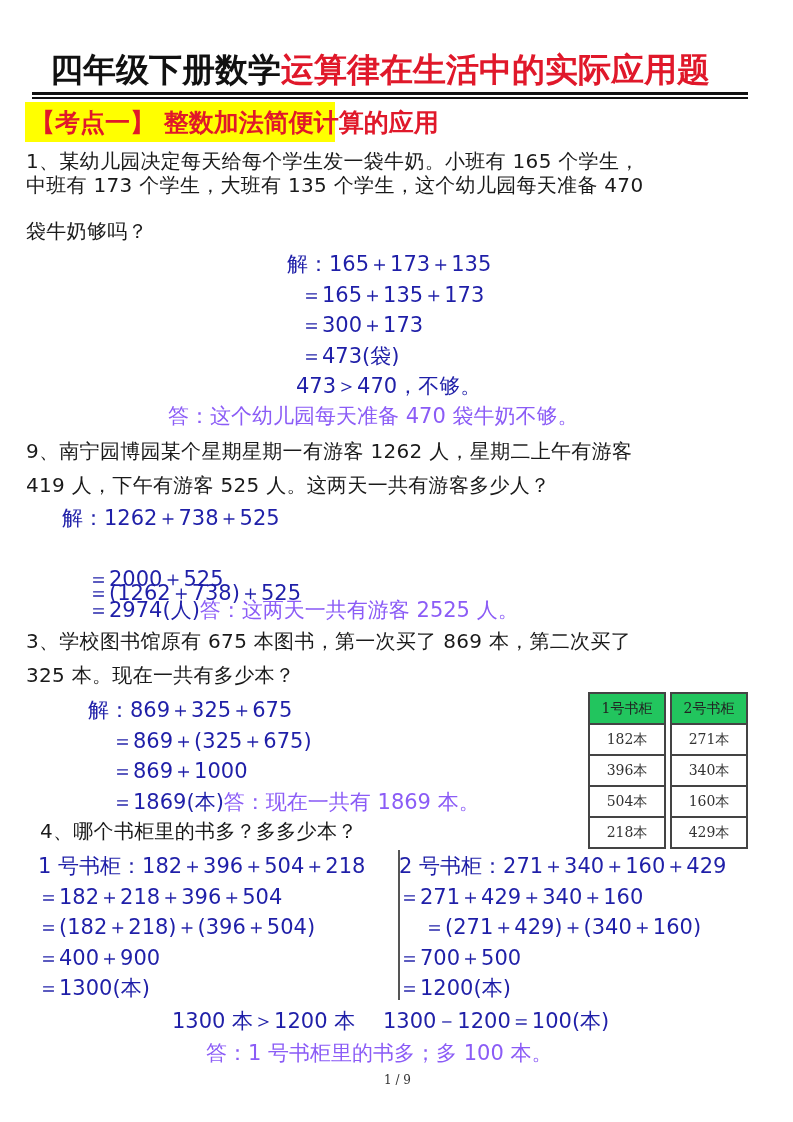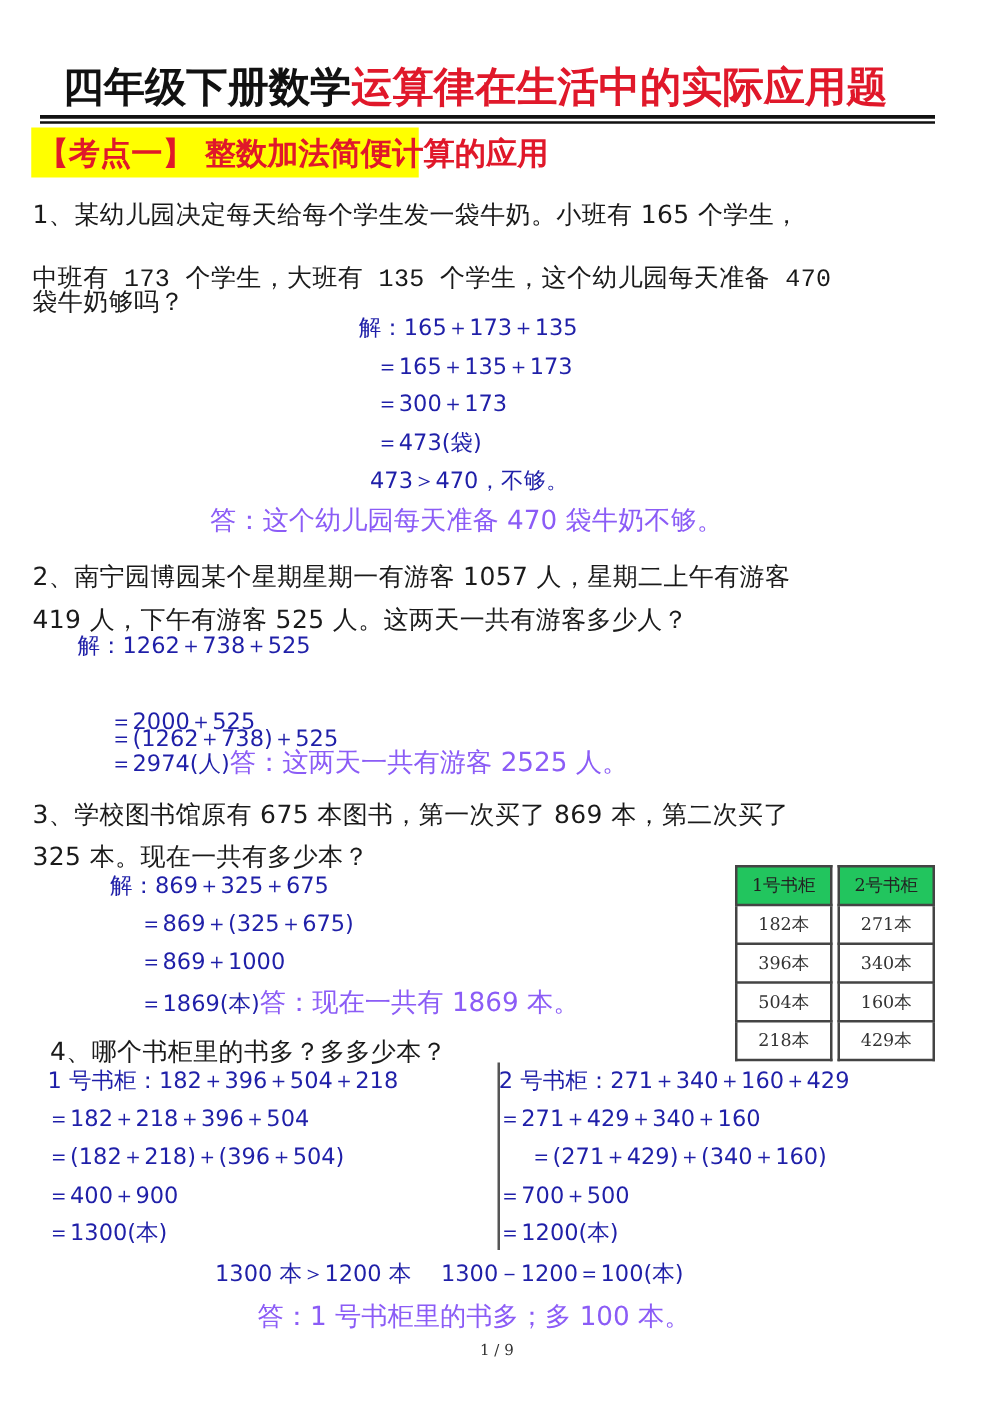--- a/index.html
+++ b/index.html
@@ -6,53 +6,53 @@
   body { width: 793px; height: 1122px; position: relative; overflow: hidden;
          font-family: "DejaVu Sans", "Liberation Sans", sans-serif; color: #1a1a1a; }
   .abs { position: absolute; white-space: nowrap; }
   .title { left: 50px; top: 48px; font-size: 33px; font-weight: bold; letter-spacing: 0px; }
   .title .black { color: #111111; }
   .title .red { color: #e0182a; }
   .rule1 { left: 32px; top: 92px; width: 716px; height: 3px; background: #111; }
   .rule2 { left: 32px; top: 97px; width: 716px; height: 2px; background: #111; }
   .kaodian { left: 25px; top: 102px; height: 40px; width: 310px; background: #ffff00; }
   .kaodian-text { left: 30px; top: 106px; font-size: 25px; font-weight: bold; color: #e0182a; }
-  .q { left: 26px; font-size: 20px; color: #1a1a1a; letter-spacing: 0.3px; margin-top: 10px; }
-  .sol { font-size: 18px; color: #1f1fa8; }
+  .q { left: 26px; font-size: 20px; color: #1a1a1a; letter-spacing: 0.3px; }
+  .sol { font-size: 21px; color: #1f1fa8; }
   .ans { font-size: 21px; color: #8b5cf6; }
   table.shelf { position: absolute; border-collapse: collapse; font-family: "DejaVu Serif", "Liberation Serif", serif; font-size: 14px; }
   table.shelf td, table.shelf th { border: 2px solid #444; width: 72px; height: 27px; text-align: center; color: #333; }
   table.shelf th { background: #22c55e; color: #222; font-weight: normal; }
   .vrule { left: 398px; top: 850px; width: 2px; height: 150px; background: #555; }
   .pager { left: 384px; top: 1073px; font-size: 12px; color: #333; font-family: "DejaVu Serif", serif; }
 </style>
 </head>
 <body>
 
 <div class="abs title">
   <span class="black">四年级下册数学</span><span class="red">运算律在生活中的实际应用题</span>
 </div>
 <div class="abs rule1"></div>
 <div class="abs rule2"></div>
 
 <div class="abs kaodian"></div>
 <div class="abs kaodian-text">【考点一】 整数加法简便计算的应用</div>
 
 <div class="abs q" style="top:148px;">1、某幼儿园决定每天给每个学生发一袋牛奶。小班有 165 个学生，</div>
-<div class="abs q" style="top:199px;font-family:Liberation Mono, monospace;">中班有 173 个学生，大班有 135 个学生，这个幼儿园每天准备 470</div>
+<div class="abs q" style="top:172px;">中班有 173 个学生，大班有 135 个学生，这个幼儿园每天准备 470</div>
 <div class="abs q" style="top:218px;">袋牛奶够吗？</div>
 
 <div class="abs sol" style="left:287px; top:250px;">解：165＋173＋135</div>
 <div class="abs sol" style="left:301px; top:281px;">＝165＋135＋173</div>
 <div class="abs sol" style="left:301px; top:311px;">＝300＋173</div>
 <div class="abs sol" style="left:301px; top:342px;">＝473(袋)</div>
 <div class="abs sol" style="left:296px; top:372px;">473＞470，不够。</div>
 <div class="abs ans" style="left:168px; top:402px;">答：这个幼儿园每天准备 470 袋牛奶不够。</div>
 
-<div class="abs q" style="top:438px;">2、南宁园博园某个星期星期一有游客 1057 人，星期二上午有游客</div>
+<div class="abs q" style="top:438px;">9、南宁园博园某个星期星期一有游客 1262 人，星期二上午有游客</div>
 <div class="abs q" style="top:472px;">419 人，下午有游客 525 人。这两天一共有游客多少人？</div>
 
 <div class="abs sol" style="left:62px; top:504px;">解：1262＋738＋525</div>
 <div class="abs sol" style="left:88px; top:535px;margin-top:44px;">＝(1262＋738)＋525</div>
 <div class="abs sol" style="left:88px; top:565px;">＝2000＋525</div>
 <div class="abs" style="left:88px; top:596px;">
   <span class="sol">＝2974(人)</span><span class="ans">答：这两天一共有游客 2525 人。</span>
 </div>
 
 <div class="abs q" style="top:628px;">3、学校图书馆原有 675 本图书，第一次买了 869 本，第二次买了</div>

